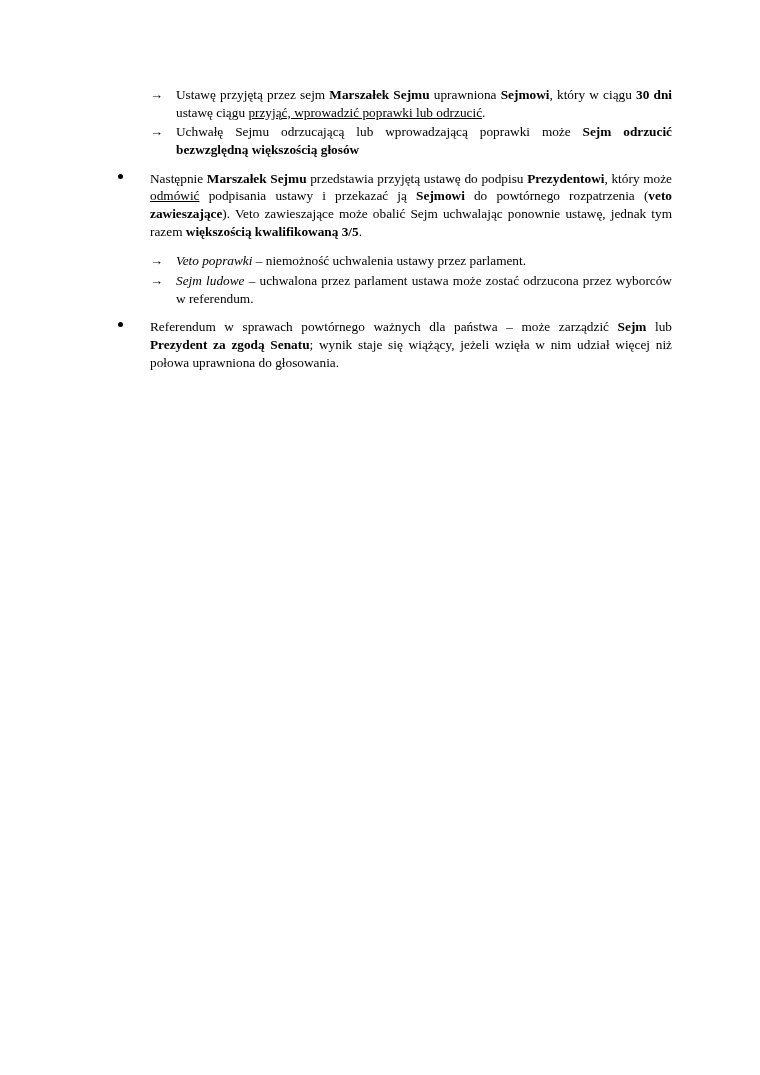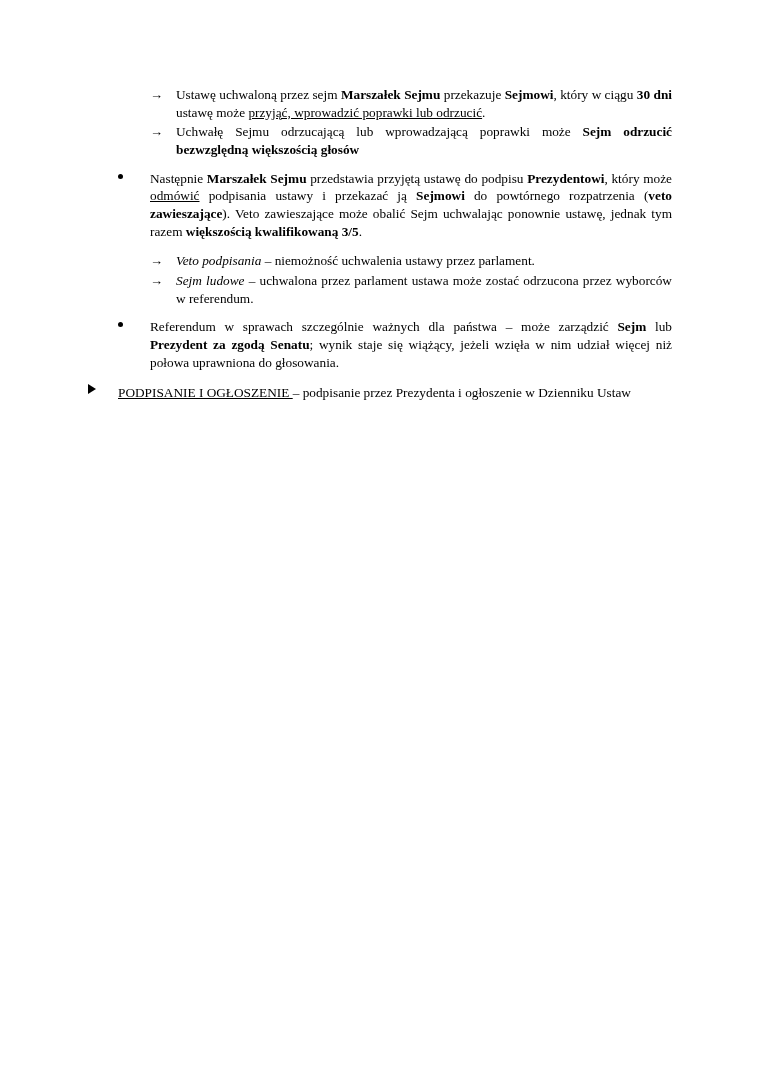--- a/index.html
+++ b/index.html
@@ -93,40 +93,36 @@
   .u { text-decoration: underline; }
   .i { font-style: italic; }
 </style>
 </head>
 <body>
 
 <div class="page">
   <div class="doc-body" id="doc-body">
       <div class="item lvl-arrow">
         <span class="marker">→</span>
-        <div class="content"><span>Ustawę uchwaloną przez sejm </span><span class="b">Marszałek Sejmu</span><span> przekazuje </span><span class="b">Sejmowi</span><span>, który w ciągu </span><span class="b">30 dni</span><span> ustawę może </span><span class="u">przyjąć, wprowadzić poprawki lub odrzucić</span><span>.</span></div>
+        <div class="content"><span>Ustawę przyjętą przez sejm </span><span class="b">Marszałek Sejmu</span><span> uprawniona </span><span class="b">Sejmowi</span><span>, który w ciągu </span><span class="b">30 dni</span><span> ustawę ciągu </span><span class="u">przyjąć, wprowadzić poprawki lub odrzucić</span><span>.</span></div>
       </div>
       <div class="item lvl-arrow">
         <span class="marker">→</span>
         <div class="content"><span>Uchwałę Sejmu odrzucającą lub wprowadzającą poprawki może </span><span class="b">Sejm odrzucić bezwzględną większością głosów</span></div>
       </div>
       <div class="item lvl-bullet">
         <span class="marker"><span class="dot"></span></span>
         <div class="content"><span>Następnie </span><span class="b">Marszałek Sejmu</span><span> przedstawia przyjętą ustawę do podpisu </span><span class="b">Prezydentowi</span><span>, który może </span><span class="u">odmówić</span><span> podpisania ustawy i przekazać ją </span><span class="b">Sejmowi</span><span> do powtórnego rozpatrzenia (</span><span class="b">veto zawieszające</span><span>). Veto zawieszające może obalić Sejm uchwalając ponownie ustawę, jednak tym razem </span><span class="b">większością kwalifikowaną 3/5</span><span>.</span></div>
       </div>
       <div class="item lvl-arrow gap-med">
         <span class="marker">→</span>
-        <div class="content"><span class="i">Veto podpisania</span><span> – niemożność uchwalenia ustawy przez parlament.</span></div>
+        <div class="content"><span class="i">Veto poprawki</span><span> – niemożność uchwalenia ustawy przez parlament.</span></div>
       </div>
       <div class="item lvl-arrow">
         <span class="marker">→</span>
         <div class="content"><span class="i">Sejm ludowe</span><span> – uchwalona przez parlament ustawa może zostać odrzucona przez wyborców w referendum.</span></div>
       </div>
       <div class="item lvl-bullet">
         <span class="marker"><span class="dot"></span></span>
-        <div class="content"><span>Referendum w sprawach szczególnie ważnych dla państwa – może zarządzić </span><span class="b">Sejm</span><span> lub </span><span class="b">Prezydent za zgodą Senatu</span><span>; wynik staje się wiążący, jeżeli wzięła w nim udział więcej niż połowa uprawniona do głosowania.</span></div>
-      </div>
-      <div class="item lvl-top">
-        <span class="marker"><span class="tri"></span></span>
-        <div class="content"><span class="u">PODPISANIE I OGŁOSZENIE </span><span>– podpisanie przez Prezydenta i ogłoszenie w Dzienniku Ustaw</span></div>
+        <div class="content"><span>Referendum w sprawach powtórnego ważnych dla państwa – może zarządzić </span><span class="b">Sejm</span><span> lub </span><span class="b">Prezydent za zgodą Senatu</span><span>; wynik staje się wiążący, jeżeli wzięła w nim udział więcej niż połowa uprawniona do głosowania.</span></div>
       </div>
     </div>
 </div>
 
 </body></html>

